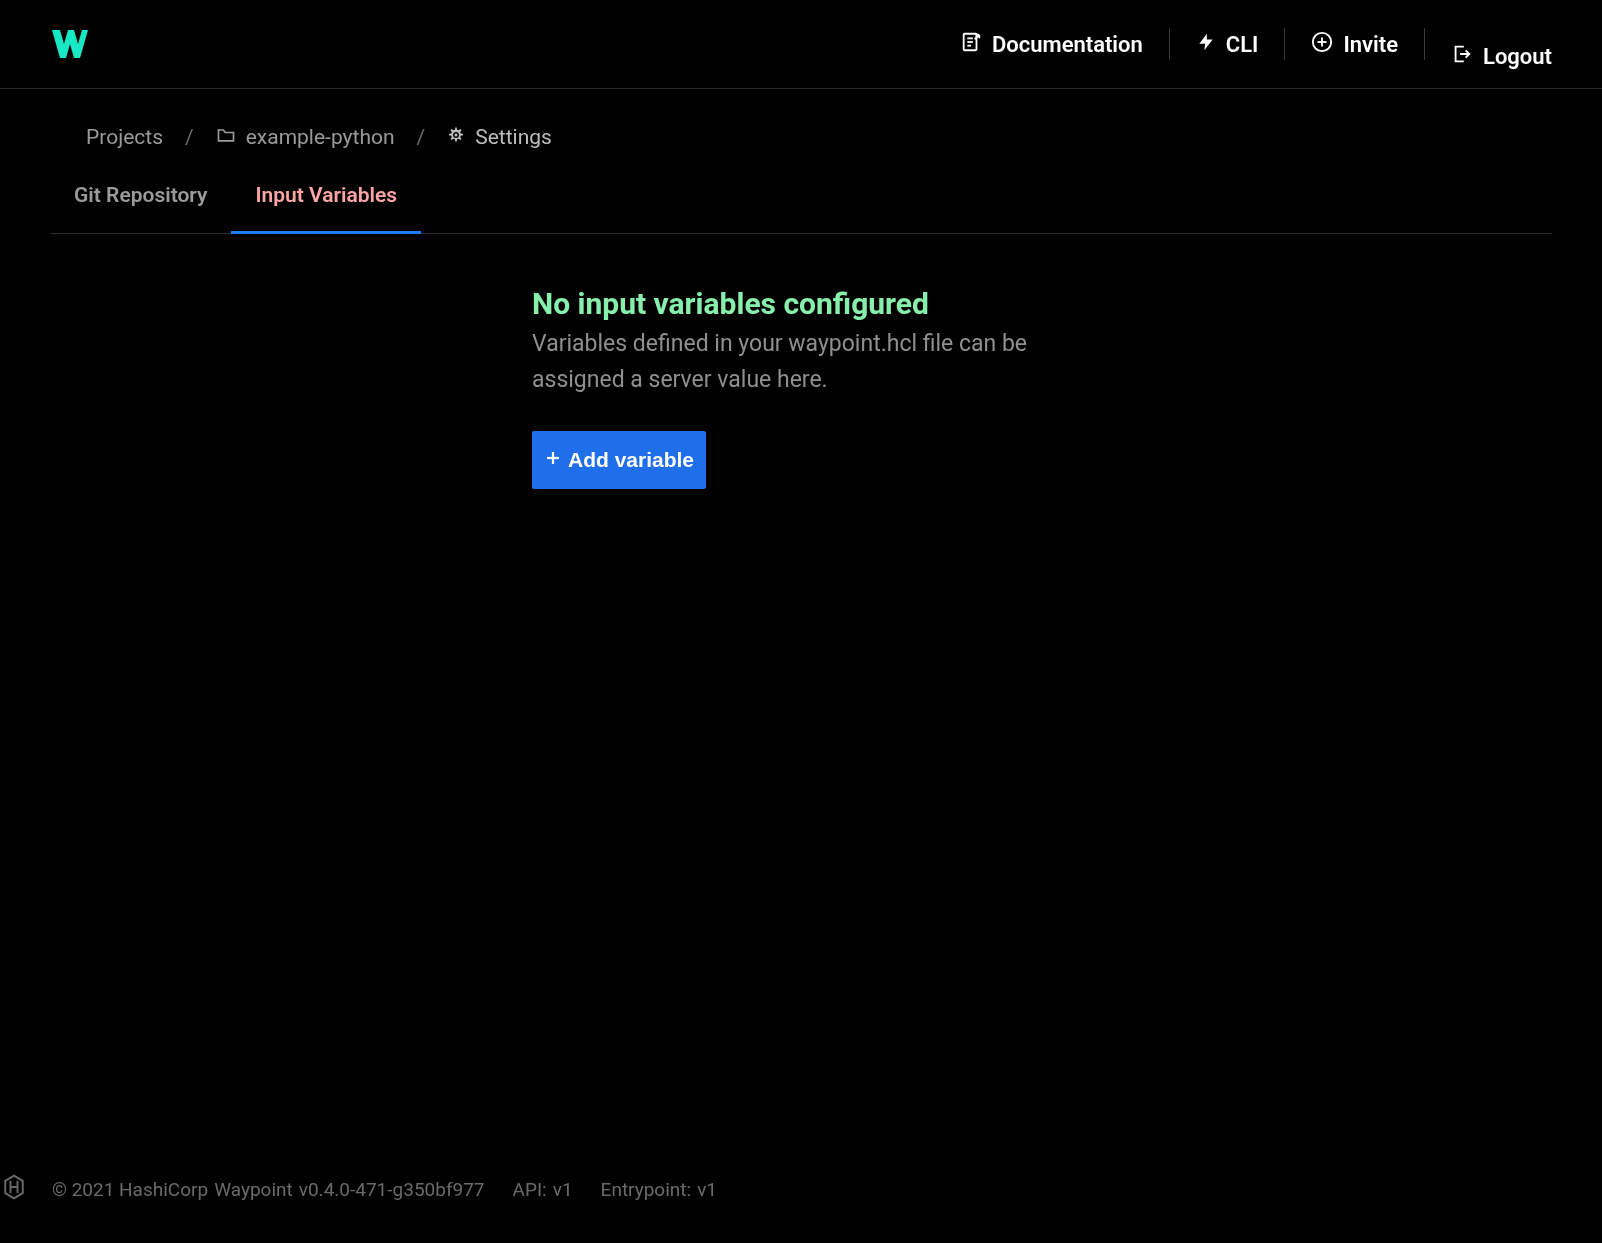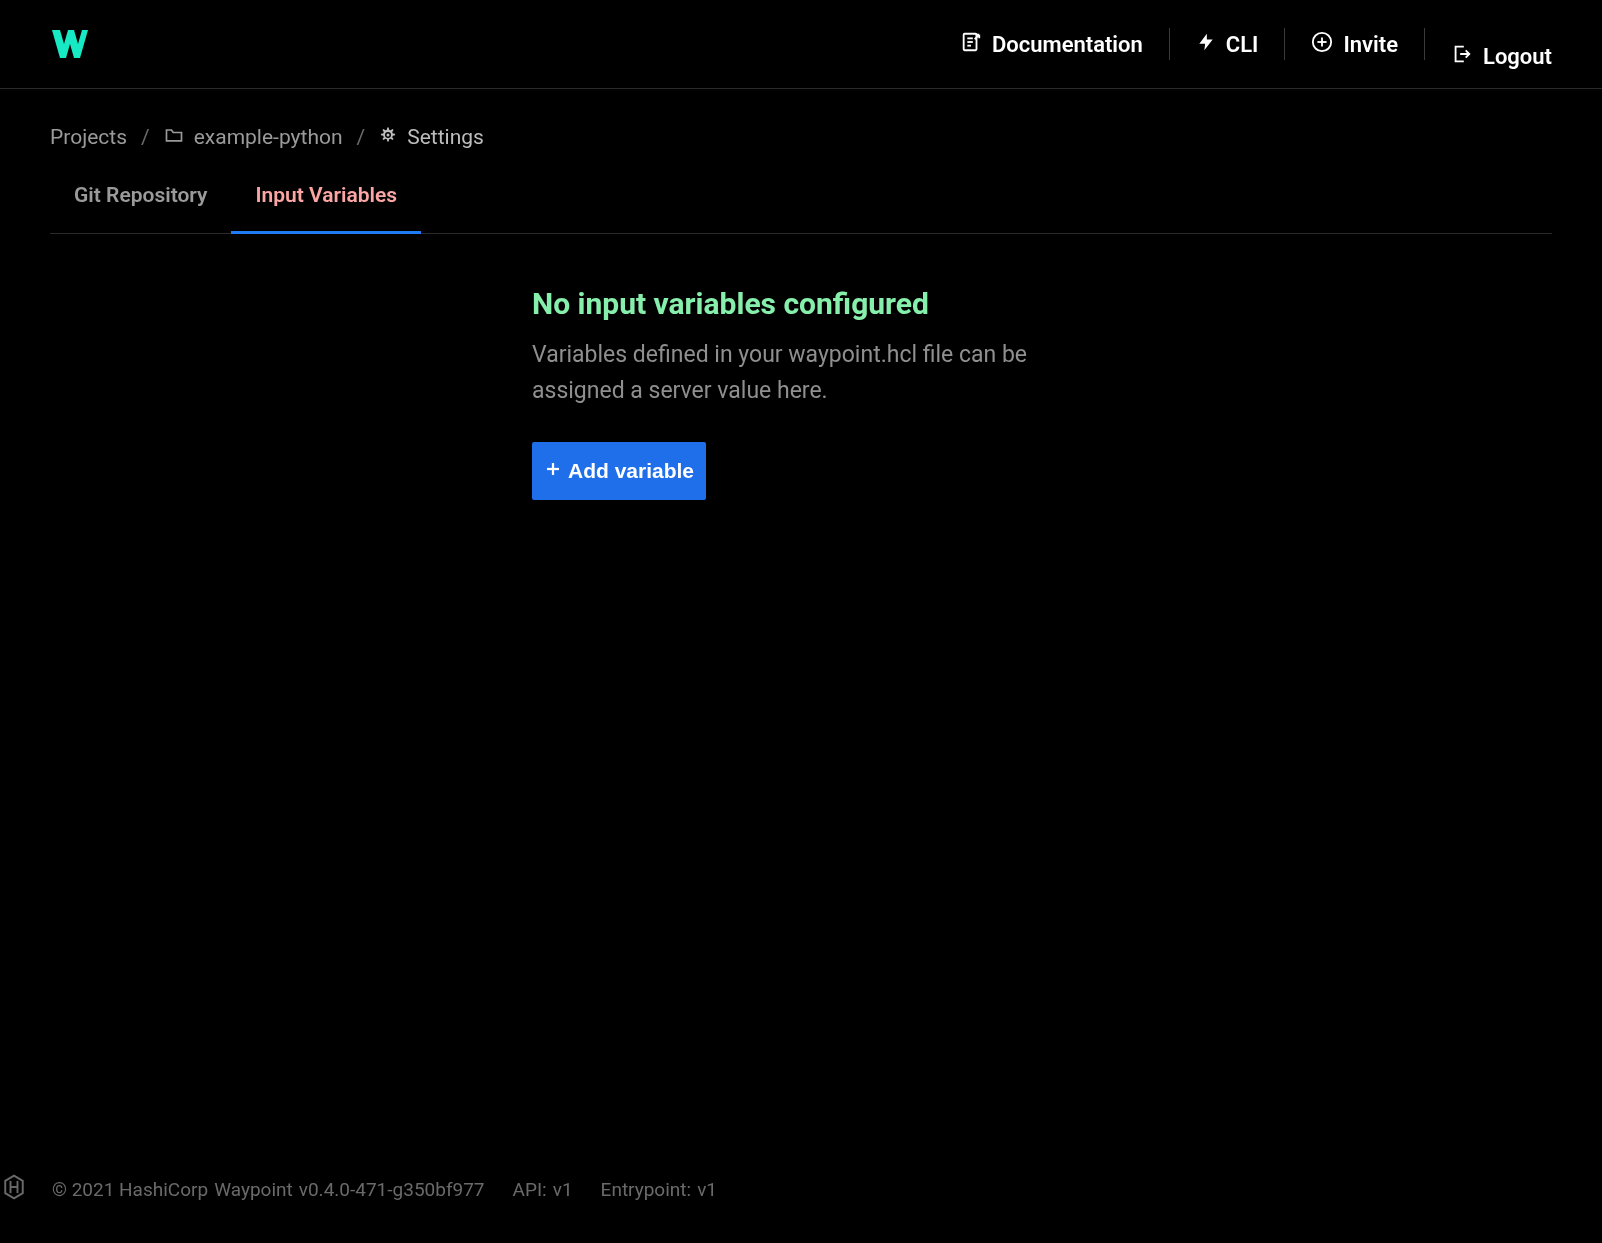--- a/index.html
+++ b/index.html
@@ -43,23 +43,24 @@
     height: 32px;
   }
   .nav-item:last-child { border-right: none; padding-right: 0; margin-top: 24px; }
   .nav-item svg { flex-shrink: 0; }
   .content {
     padding: 36px 50px 0 50px;
   }
   .breadcrumb {
     display: flex;
     align-items: center;
-    gap: 14px;
+    gap: 22px;
     font-size: 21px;
     color: #9a9a9a;
+    margin-left: 36px;
   }
   .breadcrumb .crumb {
     display: flex;
     align-items: center;
     gap: 10px;
     cursor: pointer;
   }
   .breadcrumb .sep { color: #6a6a6a; }
   .breadcrumb .crumb.current { color: #bdbdbd; cursor: default; }
   .page-title-row {
@@ -103,21 +104,21 @@
     margin-top: 52px;
     margin-left: 482px;
     max-width: 560px;
   }
   .empty-title {
     font-size: 30px;
     font-weight: 700;
     color: #86efac;
   }
   .empty-desc {
-    margin-top: 16px;
+    margin-top: 5px;
     font-size: 23px;
     color: #8f8f8f;
     line-height: 1.55;
   }
   .add-btn {
     margin-top: 34px;
     background: #1f6feb;
     color: #ffffff;
     border: none;
     font-size: 21px;

